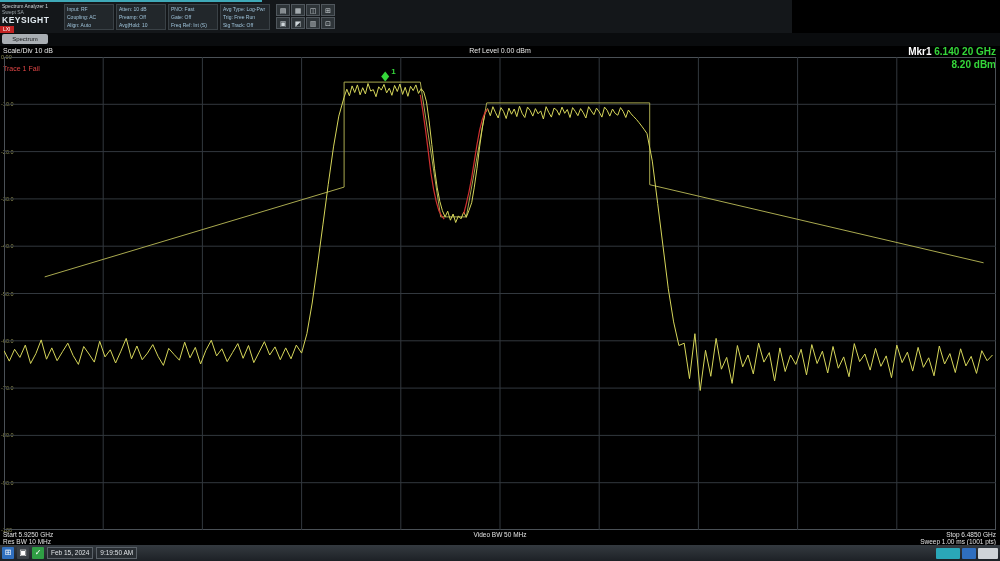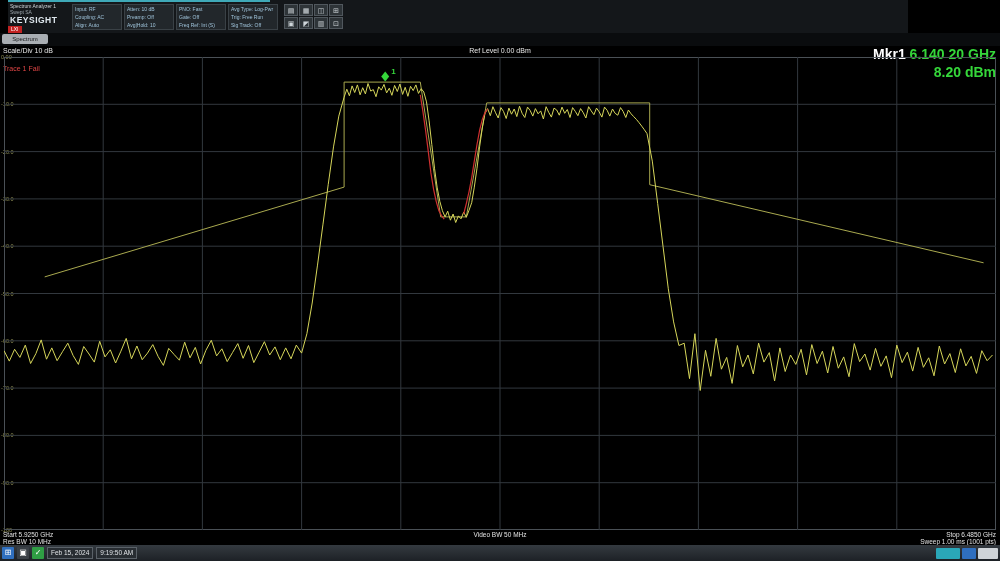--- a/index.html
+++ b/index.html
@@ -1,39 +1,39 @@
 <!DOCTYPE html>
 <html><head>
 <meta charset="utf-8">
 <style>
   *{margin:0;padding:0;box-sizing:border-box}
   html,body{width:1000px;height:561px;overflow:hidden}
   body{background:#000;font-family:"Liberation Sans",sans-serif;position:relative;color:#ddd}
 
   
-  .header{position:absolute;top:0;left:8px;width:900px;height:33px;background:#14171a}
+  .header{position:absolute;top:0;left:0;width:792px;height:33px;background:#14171a}
   .titlestrip{position:absolute;top:0;left:0;width:262px;height:2px;background:#3fa9b8}
   .apptitle{position:absolute;top:3px;left:2px;font-size:5px;color:#cfd6da;white-space:nowrap}
   .modetitle{position:absolute;top:9px;left:2px;font-size:5px;color:#9aa4aa;white-space:nowrap}
   .logo{position:absolute;top:15px;left:2px;font-size:8.5px;font-weight:bold;letter-spacing:.5px;color:#dfe8ee}
   .lxi{position:absolute;top:26px;left:0;background:#c22222;color:#fff;font-size:5px;padding:0 3px;height:7px;line-height:7px}
   .panels{position:absolute;left:64px;top:4px;display:flex;gap:2px}
   .panel{width:50px;height:26px;background:#22272b;border:1px solid #3a4146;padding:1px 2px;font-size:5px;line-height:1.55;color:#9fc3da;overflow:hidden;white-space:nowrap}
   .iconGrid{position:absolute;left:276px;top:4px;width:64px;display:flex;flex-wrap:wrap;gap:1px}
   .hic{width:14px;height:12px;background:#2e3438;border:1px solid #50575d;color:#cfd6da;font-size:7px;text-align:center;line-height:11px;cursor:default}
 
   
   .substrip{position:absolute;top:33px;left:0;width:1000px;height:13px;background:#0a0c0e}
   .viewtab{position:absolute;left:2px;top:1px;width:46px;height:10px;background:#a9aeb3;border-radius:2px;color:#17191b;font-size:6px;text-align:center;line-height:10px}
 
   
   .main{position:absolute;top:46px;left:0;width:1000px;height:499px;background:#000}
   .scalediv{position:absolute;left:3px;top:1px;font-size:7px;color:#e6e6e6}
   .reflevel{position:absolute;left:0;right:0;top:1px;text-align:center;font-size:7px;color:#e6e6e6}
-  .mkr{position:absolute;right:4px;top:0;text-align:right;font-size:14px;font-weight:bold;line-height:1.25}
+  .mkr{position:absolute;right:4px;top:0;text-align:right;font-size:10px;font-weight:bold;line-height:1.25}
   .mkr .lbl{color:#ffffff}
   .grn{color:#35d73a}
   .fail{position:absolute;left:3px;top:19px;font-size:7px;color:#e04545}
   .ytick{position:absolute;left:1px;font-size:5.5px;color:#8f8f55}
   #chart{position:absolute;left:4px;top:11px;width:992px;height:473px}
   .annot{position:absolute;font-size:6.5px;color:#e2e2e2;white-space:nowrap}
   .a-start{left:3px;top:485px}
   .a-vbw{left:0;right:0;top:485px;text-align:center}
   .a-stop{right:4px;top:485px}
   .a-rbw{left:3px;top:492px}

